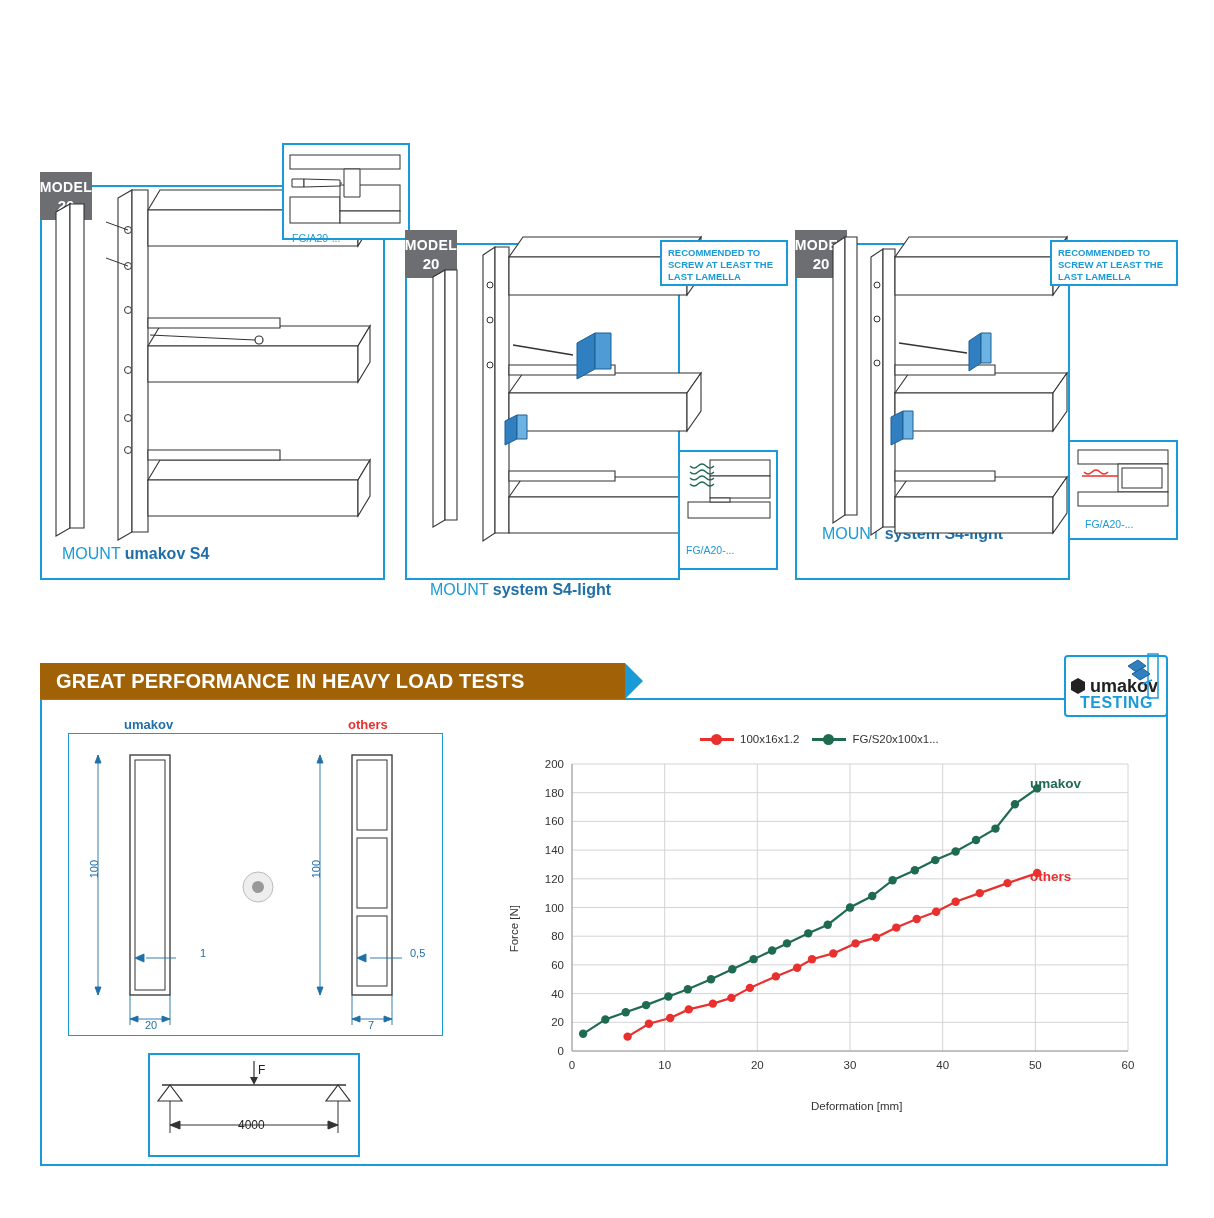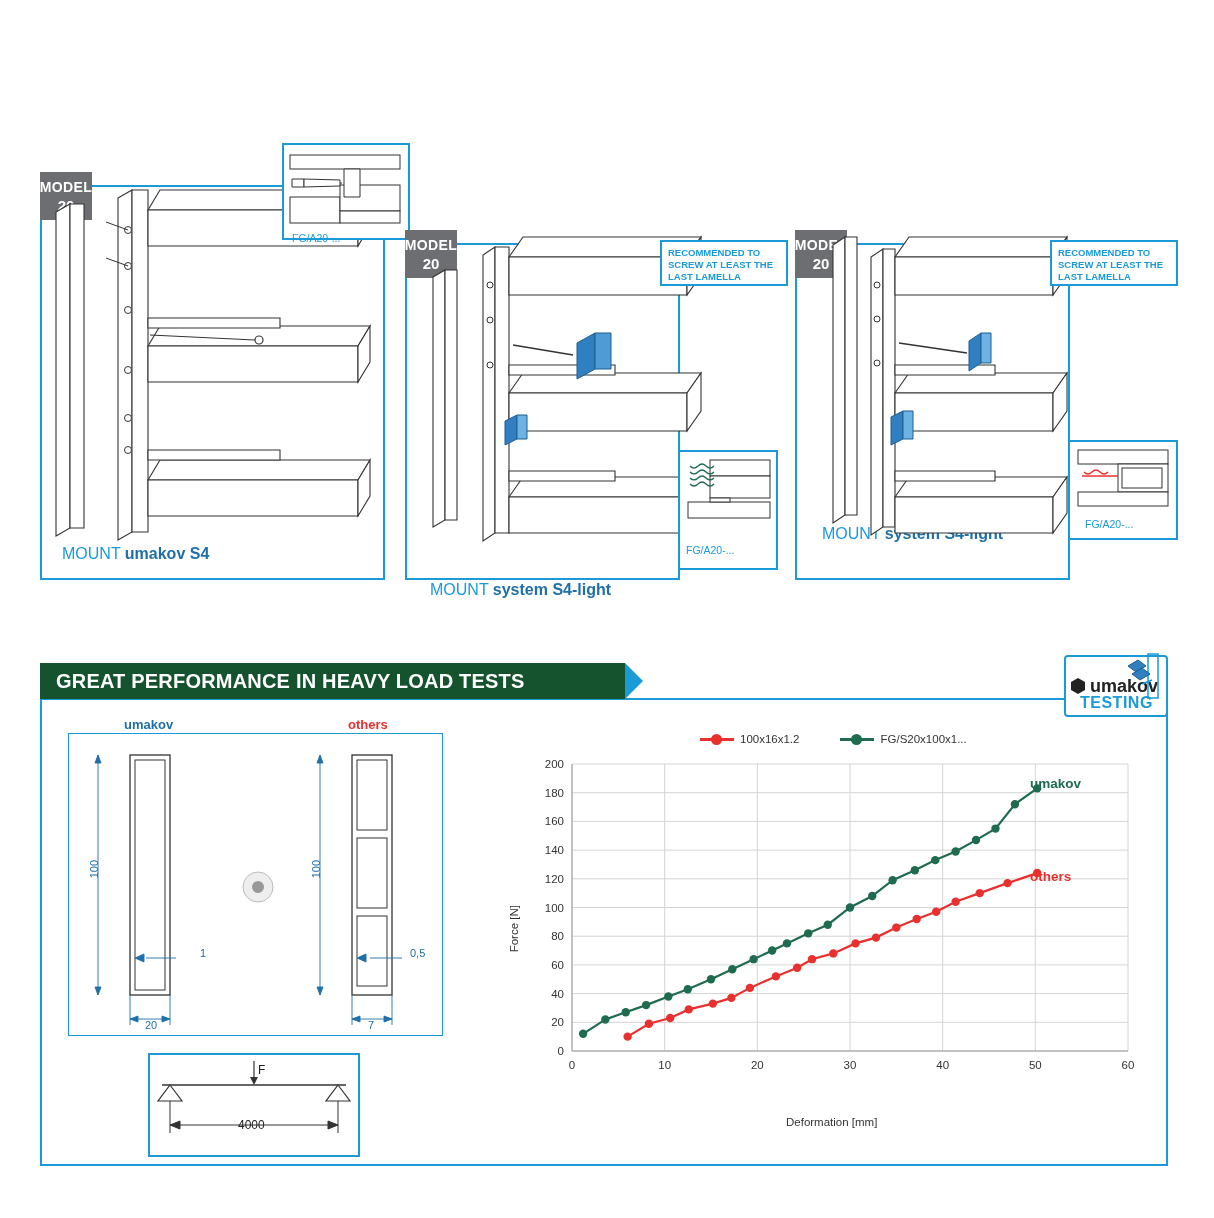--- a/index.html
+++ b/index.html
@@ -16,37 +16,37 @@
   .mount-label{position:absolute;font-size:16px;color:#1a9ad7;white-space:nowrap;}
   .mount-label b{font-weight:bold;color:#1f6fa8;}
 
   .callout{position:absolute;border:2px solid #1a9ad7;background:#fff;box-sizing:border-box;}
   .callout-text{position:absolute;font-size:9.5px;font-weight:bold;color:#1a9ad7;line-height:1.25;}
   .fg-label{position:absolute;font-size:10.5px;color:#1a9ad7;}
   svg{display:block;overflow:visible;}
 
   
   .big-panel{position:absolute;left:40px;top:698px;width:1128px;height:468px;border:2px solid #1a9ad7;box-sizing:border-box;}
-  .banner{position:absolute;left:40px;top:663px;width:585px;height:36px;background:#14532d;color:#fff;
+  .banner{position:absolute;left:40px;top:663px;width:585px;height:36px;background:#a16207;color:#fff;
      font-size:20px;font-weight:bold;display:flex;align-items:center;padding-left:16px;box-sizing:border-box;letter-spacing:.2px;}
   .banner:after{content:"";position:absolute;right:-18px;top:0;border-left:18px solid #1a9ad7;
      border-top:18px solid transparent;border-bottom:18px solid transparent;}
 
   .logo-box{position:absolute;left:1064px;top:655px;width:104px;height:62px;border:2px solid #1a9ad7;border-radius:4px;background:#fff;box-sizing:border-box;}
   .logo-u{position:absolute;left:1072px;top:676px;font-size:18px;font-weight:bold;color:#222;}
   .logo-t{position:absolute;left:1080px;top:694px;font-size:16px;font-weight:bold;color:#1a9ad7;letter-spacing:.5px;}
 
   .sub-head{position:absolute;font-size:13px;font-weight:bold;}
   .sub-umakov{color:#1f6fa8;}
   .sub-others{color:#e8312f;}
 
   .dim-txt{position:absolute;font-size:11px;color:#1f6fa8;}
   .dim-txt.v{writing-mode:vertical-rl;transform:rotate(180deg);}
 
-  .legend{position:absolute;display:flex;gap:41px;align-items:flex-start;font-size:11.5px;color:#333;}
+  .legend{position:absolute;display:flex;gap:13px;align-items:flex-start;font-size:11.5px;color:#333;}
   .legend .item{display:flex;align-items:center;gap:6px;}
   .legend .swatch{width:34px;height:3px;position:relative;}
   .legend .swatch i{position:absolute;left:11px;top:-4px;width:11px;height:11px;border-radius:50%;}
 
   .axis-label{position:absolute;font-size:11.5px;color:#333;}
   .axis-label.vert{writing-mode:vertical-rl;transform:rotate(180deg);}
   .series-tag{position:absolute;font-size:13.5px;font-weight:bold;}
 </style>
 </head>
 <body>
@@ -354,21 +354,21 @@
   </div>
   <div class="item">
     <span class="swatch" style="background:#1f6b4f;">
         <i style="background:#1f6b4f;"></i>
       </span>
     <span>FG/S20x100x1...</span>
   </div>
 </div>
 
 <div class="axis-label vert" style="left:508px;top:905px;">Force [N]</div>
-<div class="axis-label" style="left:786px;top:1100px;margin-top:16px;">Deformation [mm]</div>
+<div class="axis-label" style="left:811px;top:1100px;">Deformation [mm]</div>
 
 <svg id="chart" style="position:absolute;left:520px;top:750px;width:620px;height:345px;">
     <rect x="52" y="14" width="556" height="287" fill="#fff"></rect>
     <line x1="52" y1="301" x2="608" y2="301" stroke="#d4d4d4" stroke-width="1"></line>
     <text x="44" y="305" text-anchor="end" font-size="11.5" fill="#333" font-family="&quot;Liberation Sans&quot;, sans-serif">0</text>
     <line x1="52" y1="272.3" x2="608" y2="272.3" stroke="#d4d4d4" stroke-width="1"></line>
     <text x="44" y="276.3" text-anchor="end" font-size="11.5" fill="#333" font-family="&quot;Liberation Sans&quot;, sans-serif">20</text>
     <line x1="52" y1="243.6" x2="608" y2="243.6" stroke="#d4d4d4" stroke-width="1"></line>
     <text x="44" y="247.6" text-anchor="end" font-size="11.5" fill="#333" font-family="&quot;Liberation Sans&quot;, sans-serif">40</text>
     <line x1="52" y1="214.9" x2="608" y2="214.9" stroke="#d4d4d4" stroke-width="1"></line>

